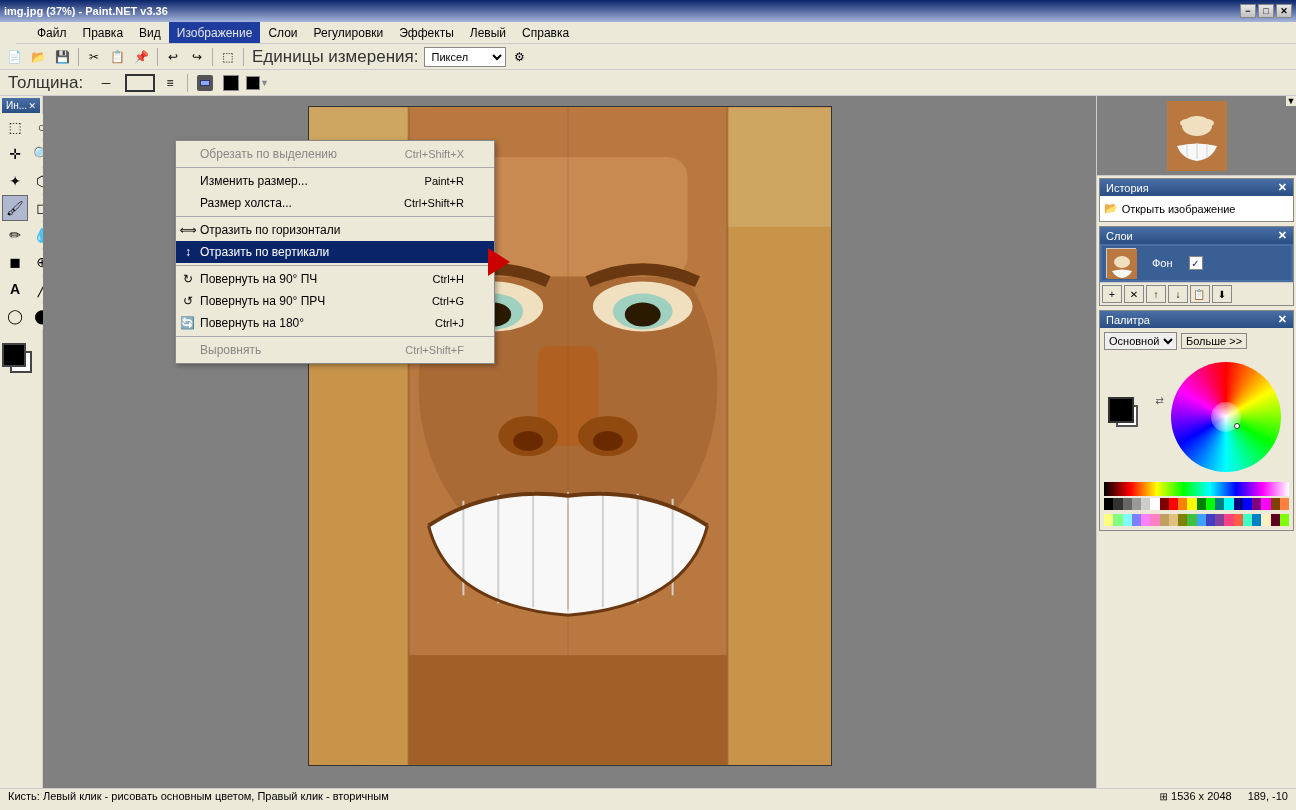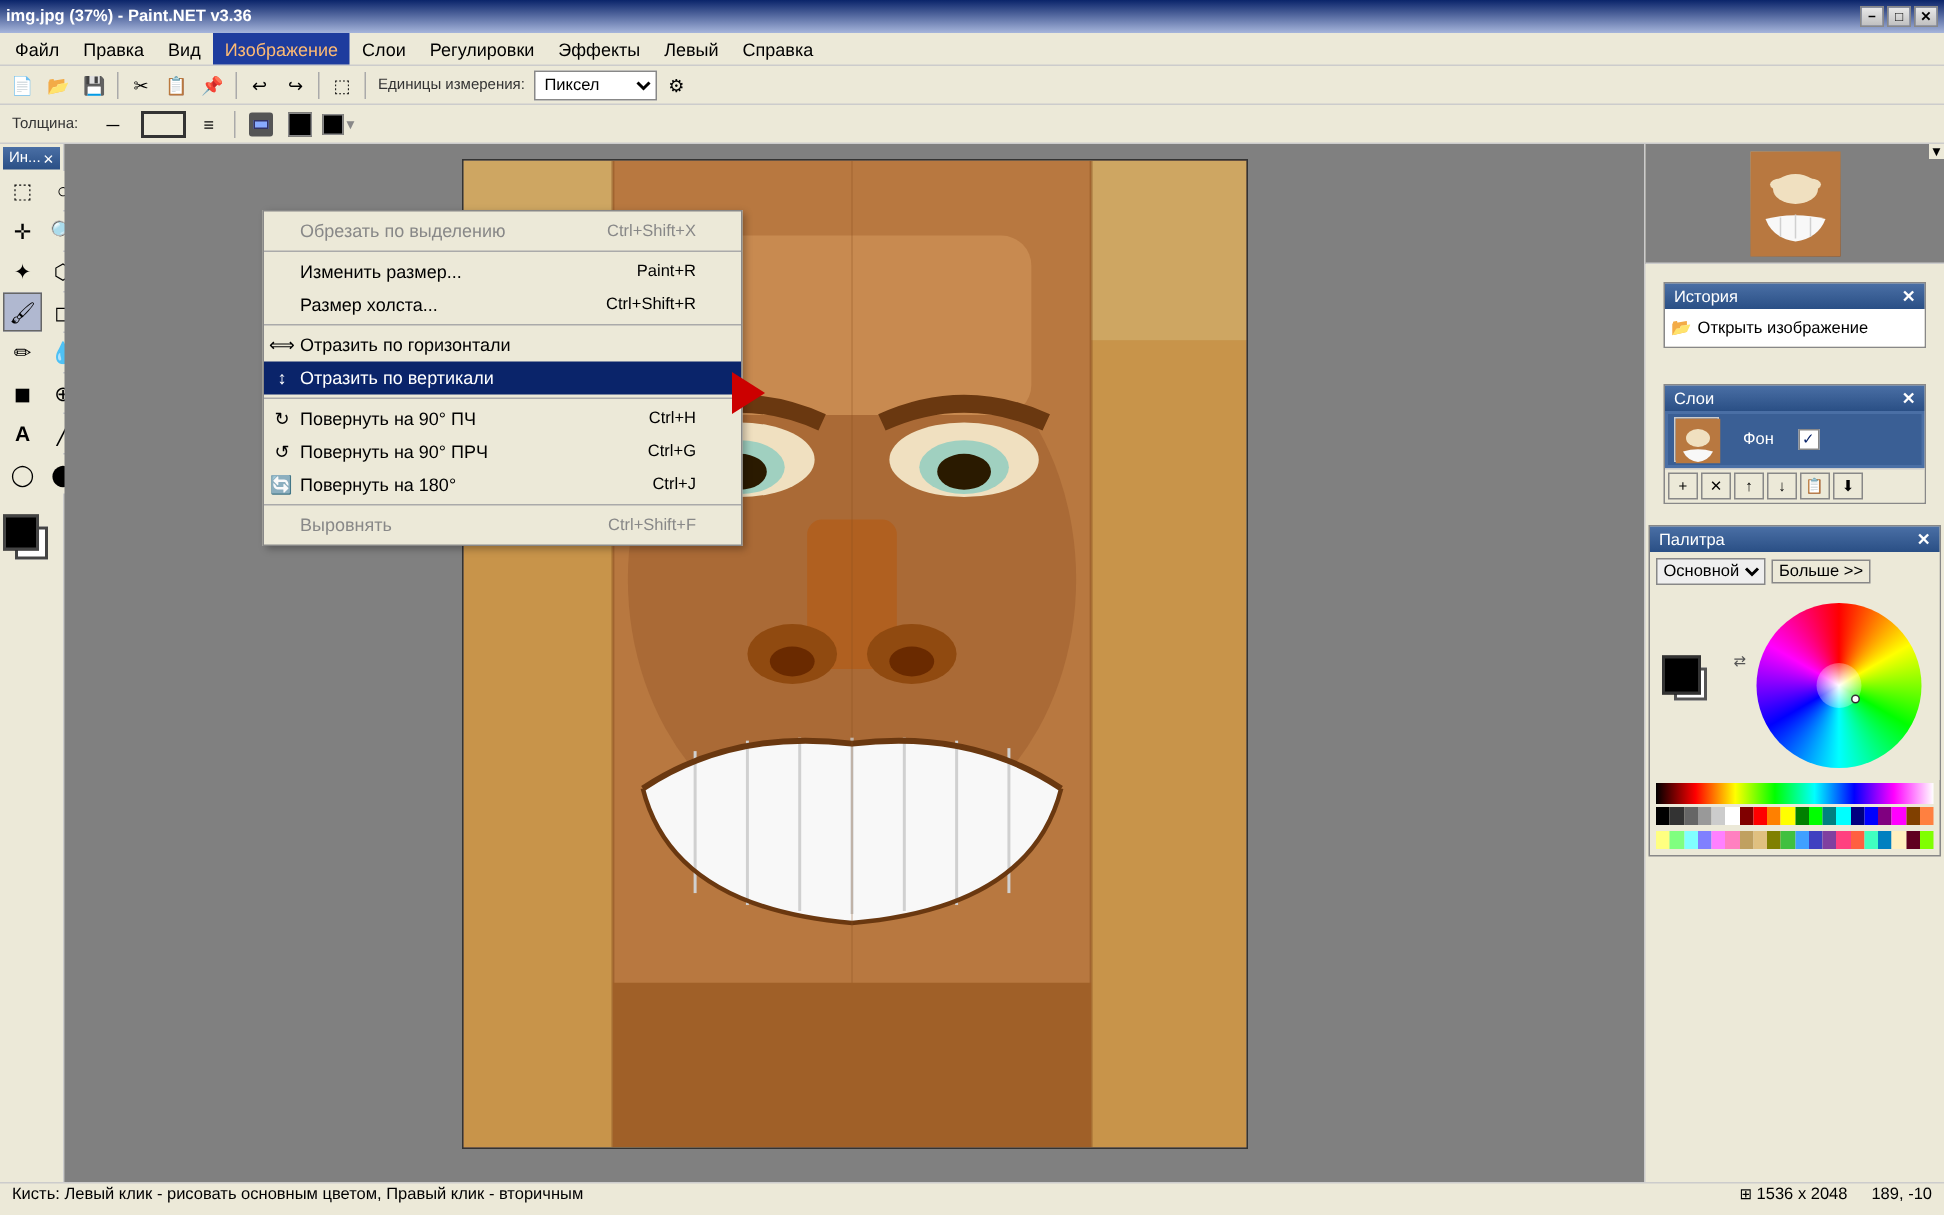--- a/index.html
+++ b/index.html
@@ -41,38 +41,39 @@
       cursor: pointer;
       color: #000;
     }
 
     
     .menu-bar {
       background: #ece9d8;
       height: 22px;
       display: flex;
       align-items: center;
-      padding: 0 2px;
+      padding: 0 13px;
       border-bottom: 1px solid #ccc;
+      margin-left: 16px;
     }
     .menu-item {
       padding: 2px 8px;
       cursor: pointer;
       font-size: 12px;
       height: 100%;
       display: flex;
       align-items: center;
     }
     .menu-item:hover, .menu-item.active {
       background: #0a246a;
       color: white;
     }
     .menu-item.active {
       background: #1e3c9e;
-      color: #fdba74;
+      color: #e5e5e5;
     }
 
     
     .toolbar {
       background: #ece9d8;
       height: 26px;
       display: flex;
       align-items: center;
       padding: 0 4px;
       gap: 2px;
@@ -89,21 +90,21 @@
       cursor: pointer;
       font-size: 12px;
     }
     .toolbar-separator {
       width: 1px;
       height: 18px;
       background: #aaa;
       margin: 0 2px;
     }
     .toolbar-label {
-      font-size: 10px;
+      font-size: 17px;
       color: #333;
       padding: 0 4px;
       text-align: right;
     }
     .toolbar-select {
       height: 20px;
       font-size: 11px;
       border: 1px solid #888;
       background: white;
       padding: 0 2px;
@@ -226,21 +227,21 @@
     }
     .thumbnail-img {
       width: 60px;
       height: 70px;
       background: linear-gradient(135deg, #c8a06e, #8b4a1a);
     }
 
     
     .panel {
       border: 1px solid #888;
-      margin: 12px;
+      margin: 2px;
     }
     .panel-header {
       background: linear-gradient(to bottom, #4a6fa5, #2a4f85);
       color: white;
       font-size: 11px;
       padding: 2px 6px;
       display: flex;
       justify-content: space-between;
       align-items: center;
     }

